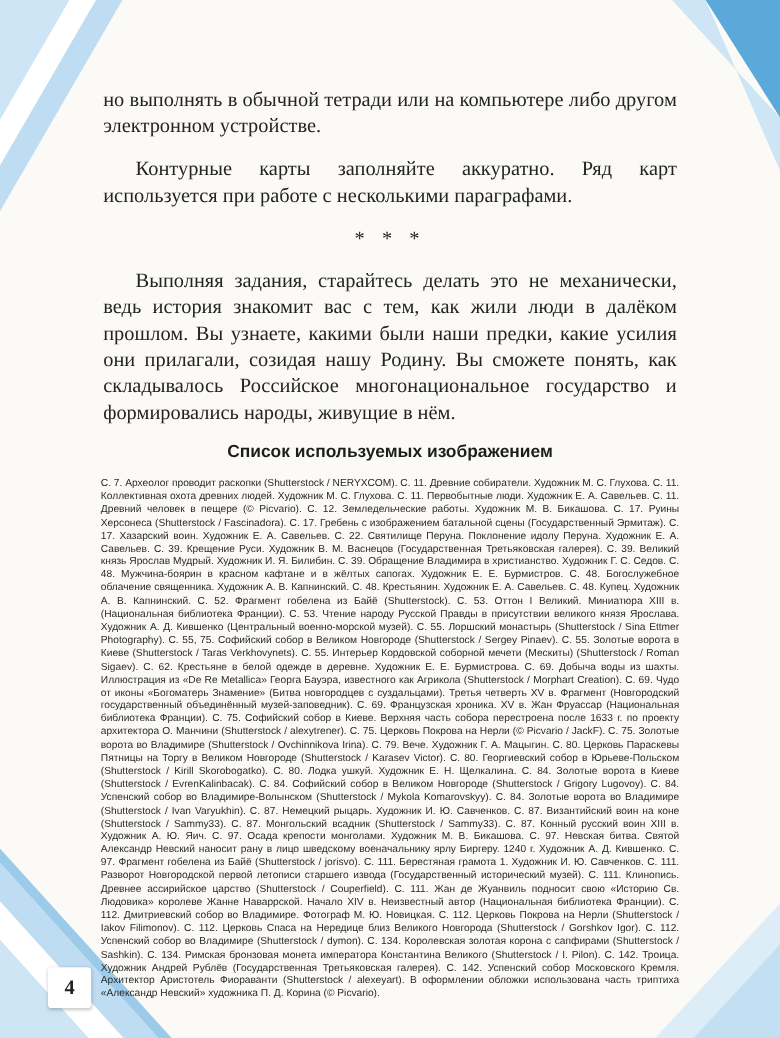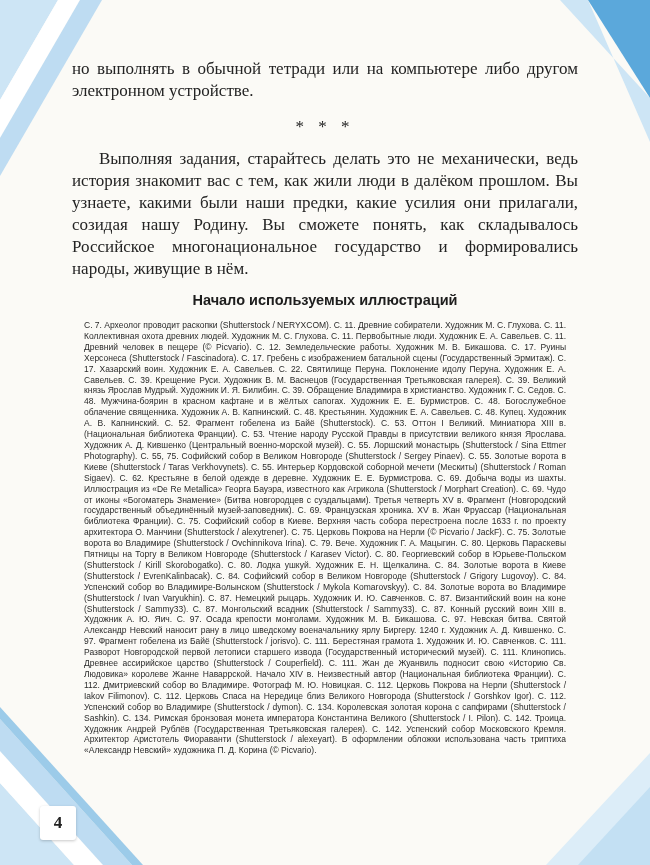--- a/index.html
+++ b/index.html
@@ -19,21 +19,21 @@
   .corner.bl { bottom: 0; left: 0; }
   .corner.br { bottom: 0; right: 0; }
 
   .content {
     position: absolute;
     left: 72px;
     top: 58px;
     width: 506px;
   }
   .body-para {
-    margin: 0;
+    margin: 14px;
     font-size: 17px;
     line-height: 22px;
     text-align: justify;
     text-indent: 27px;
   }
   .body-para.noindent { text-indent: 0; }
   .separator {
     text-align: center;
     font-size: 17px;
     letter-spacing: 5px;
@@ -99,26 +99,27 @@
 
   <svg class="corner br" width="120" height="130" viewBox="0 0 120 130">
     <polygon points="120,130 120,18 16,130" fill="#dcedf8"></polygon>
     <polygon points="120,130 120,52 48,130" fill="#c3e0f3"></polygon>
   </svg>
 
   <div class="content">
 
     <p class="body-para noindent">но выполнять в обычной тетради или на компьютере либо другом электронном устройстве.</p>
 
+    <p class="body-para">Контурные карты заполняйте аккуратно. Ряд карт используется при работе с несколькими параграфами.</p>
 
     <div class="separator">* * *</div>
 
     <p class="body-para">Выполняя задания, старайтесь делать это не механически, ведь история знакомит вас с тем, как жили люди в далёком прошлом. Вы узнаете, какими были наши предки, какие усилия они прилагали, созидая нашу Родину. Вы сможете понять, как складывалось Российское многонациональное государство и формировались народы, живущие в нём.</p>
 
-    <h2 class="list-heading">Начало используемых иллюстраций</h2>
+    <h2 class="list-heading">Список используемых изображением</h2>
 
     <p class="credits">С. 7. Археолог проводит раскопки (Shutterstock / NERYXCOM). С. 11. Древние собиратели. Художник М. С. Глухова. С. 11. Коллективная охота древних людей. Художник М. С. Глухова. С. 11. Первобытные люди. Художник Е. А. Савельев. С. 11. Древний человек в пещере (© Picvario). С. 12. Земледельческие работы. Художник М. В. Бикашова. С. 17. Руины Херсонеса (Shutterstock / Fascinadora). С. 17. Гребень с изображением батальной сцены (Государственный Эрмитаж). С. 17. Хазарский воин. Художник Е. А. Савельев. С. 22. Святилище Перуна. Поклонение идолу Перуна. Художник Е. А. Савельев. С. 39. Крещение Руси. Художник В. М. Васнецов (Государственная Третьяковская галерея). С. 39. Великий князь Ярослав Мудрый. Художник И. Я. Билибин. С. 39. Обращение Владимира в христианство. Художник Г. С. Седов. С. 48. Мужчина-боярин в красном кафтане и в жёлтых сапогах. Художник Е. Е. Бурмистров. С. 48. Богослужебное облачение священника. Художник А. В. Капнинский. С. 48. Крестьянин. Художник Е. А. Савельев. С. 48. Купец. Художник А. В. Капнинский. С. 52. Фрагмент гобелена из Байё (Shutterstock). С. 53. Оттон I Великий. Миниатюра XIII в. (Национальная библиотека Франции). С. 53. Чтение народу Русской Правды в присутствии великого князя Ярослава. Художник А. Д. Кившенко (Центральный военно-морской музей). С. 55. Лоршский монастырь (Shutterstock / Sina Ettmer Photography). С. 55, 75. Софийский собор в Великом Новгороде (Shutterstock / Sergey Pinaev). С. 55. Золотые ворота в Киеве (Shutterstock / Taras Verkhovynets). С. 55. Интерьер Кордовской соборной мечети (Мескиты) (Shutterstock / Roman Sigaev). С. 62. Крестьяне в белой одежде в деревне. Художник Е. Е. Бурмистрова. С. 69. Добыча воды из шахты. Иллюстрация из «De Re Metallica» Георга Бауэра, известного как Агрикола (Shutterstock / Morphart Creation). С. 69. Чудо от иконы «Богоматерь Знамение» (Битва новгородцев с суздальцами). Третья четверть XV в. Фрагмент (Новгородский государственный объединённый музей-заповедник). С. 69. Французская хроника. XV в. Жан Фруассар (Национальная библиотека Франции). С. 75. Софийский собор в Киеве. Верхняя часть собора перестроена после 1633 г. по проекту архитектора О. Манчини (Shutterstock / alexytrener). С. 75. Церковь Покрова на Нерли (© Picvario / JackF). С. 75. Золотые ворота во Владимире (Shutterstock / Ovchinnikova Irina). С. 79. Вече. Художник Г. А. Мацыгин. С. 80. Церковь Параскевы Пятницы на Торгу в Великом Новгороде (Shutterstock / Karasev Victor). С. 80. Георгиевский собор в Юрьеве-Польском (Shutterstock / Kirill Skorobogatko). С. 80. Лодка ушкуй. Художник Е. Н. Щелкалина. С. 84. Золотые ворота в Киеве (Shutterstock / EvrenKalinbacak). С. 84. Софийский собор в Великом Новгороде (Shutterstock / Grigory Lugovoy). С. 84. Успенский собор во Владимире-Волынском (Shutterstock / Mykola Komarovskyy). С. 84. Золотые ворота во Владимире (Shutterstock / Ivan Varyukhin). С. 87. Немецкий рыцарь. Художник И. Ю. Савченков. С. 87. Византийский воин на коне (Shutterstock / Sammy33). С. 87. Монгольский всадник (Shutterstock / Sammy33). С. 87. Конный русский воин XIII в. Художник А. Ю. Яич. С. 97. Осада крепости монголами. Художник М. В. Бикашова. С. 97. Невская битва. Святой Александр Невский наносит рану в лицо шведскому военачальнику ярлу Биргеру. 1240 г. Художник А. Д. Кившенко. С. 97. Фрагмент гобелена из Байё (Shutterstock / jorisvo). С. 111. Берестяная грамота 1. Художник И. Ю. Савченков. С. 111. Разворот Новгородской первой летописи старшего извода (Государственный исторический музей). С. 111. Клинопись. Древнее ассирийское царство (Shutterstock / Couperfield). С. 111. Жан де Жуанвиль подносит свою «Историю Св. Людовика» королеве Жанне Наваррской. Начало XIV в. Неизвестный автор (Национальная библиотека Франции). С. 112. Дмитриевский собор во Владимире. Фотограф М. Ю. Новицкая. С. 112. Церковь Покрова на Нерли (Shutterstock / Iakov Filimonov). С. 112. Церковь Спаса на Нередице близ Великого Новгорода (Shutterstock / Gorshkov Igor). С. 112. Успенский собор во Владимире (Shutterstock / dymon). С. 134. Королевская золотая корона с сапфирами (Shutterstock / Sashkin). С. 134. Римская бронзовая монета императора Константина Великого (Shutterstock / I. Pilon). С. 142. Троица. Художник Андрей Рублёв (Государственная Третьяковская галерея). С. 142. Успенский собор Московского Кремля. Архитектор Аристотель Фиораванти (Shutterstock / alexeyart). В оформлении обложки использована часть триптиха «Александр Невский» художника П. Д. Корина (© Picvario).</p>
 
   </div>
 
   <div class="page-number">4</div>
 
 </div>
 
 </body></html>

